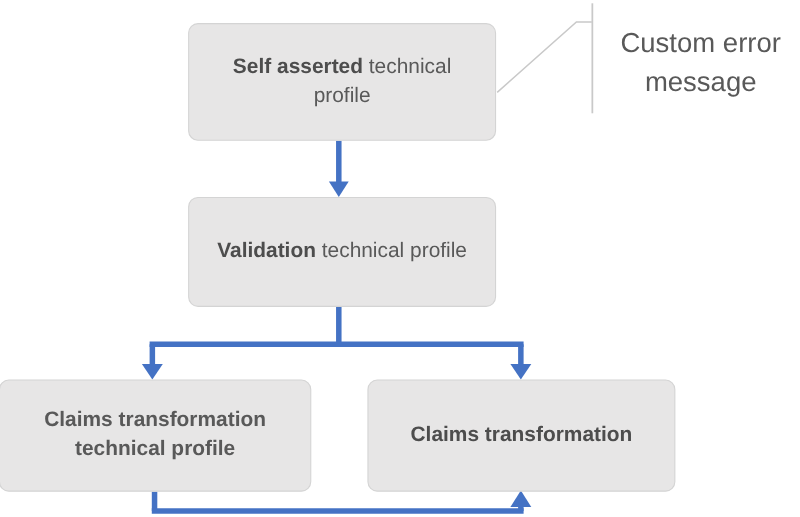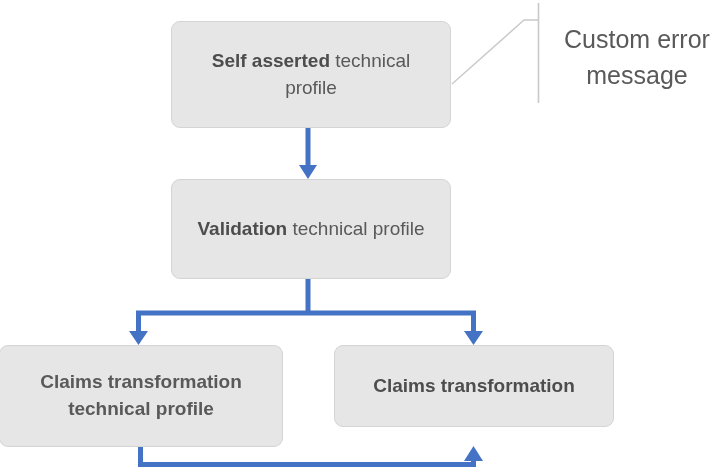--- a/index.html
+++ b/index.html
@@ -68,21 +68,21 @@
     left: -1px;
     top: 345px;
     width: 284px;
     height: 102px;
     font-weight: bold;
   }
   #node-claims-transform {
     left: 334px;
     top: 345px;
     width: 280px;
-    height: 82px;
+    height: 102px;
   }
   #callout-label {
     position: absolute;
     left: 553px;
     top: 22px;
     width: 168px;
     text-align: center;
     color: #595959;
     font-size: 25px;
     line-height: 1.42;

